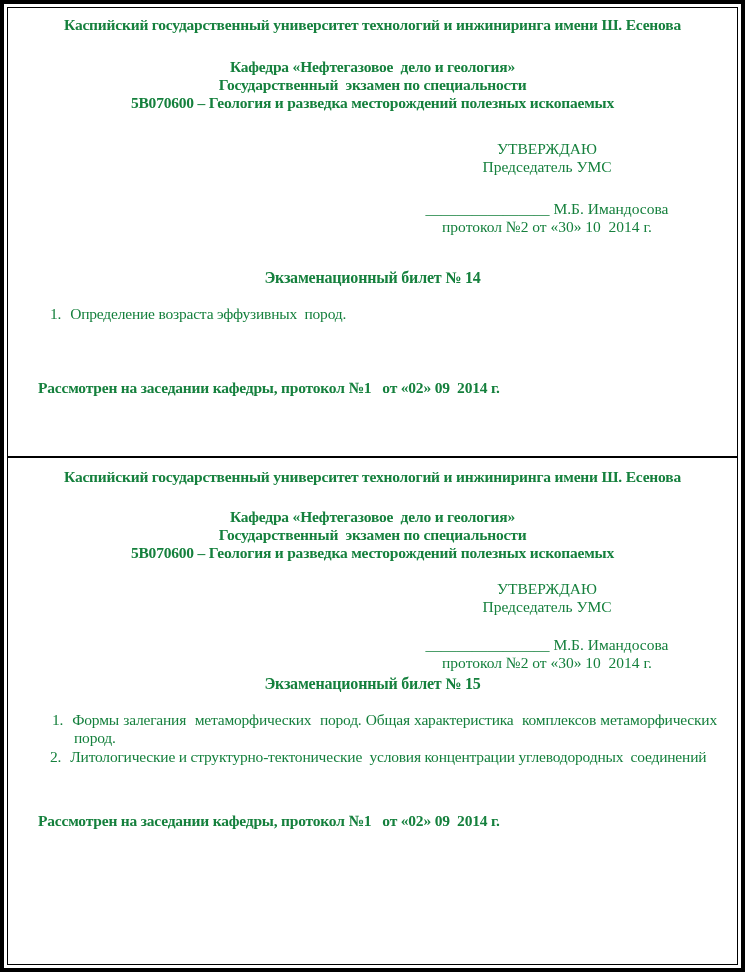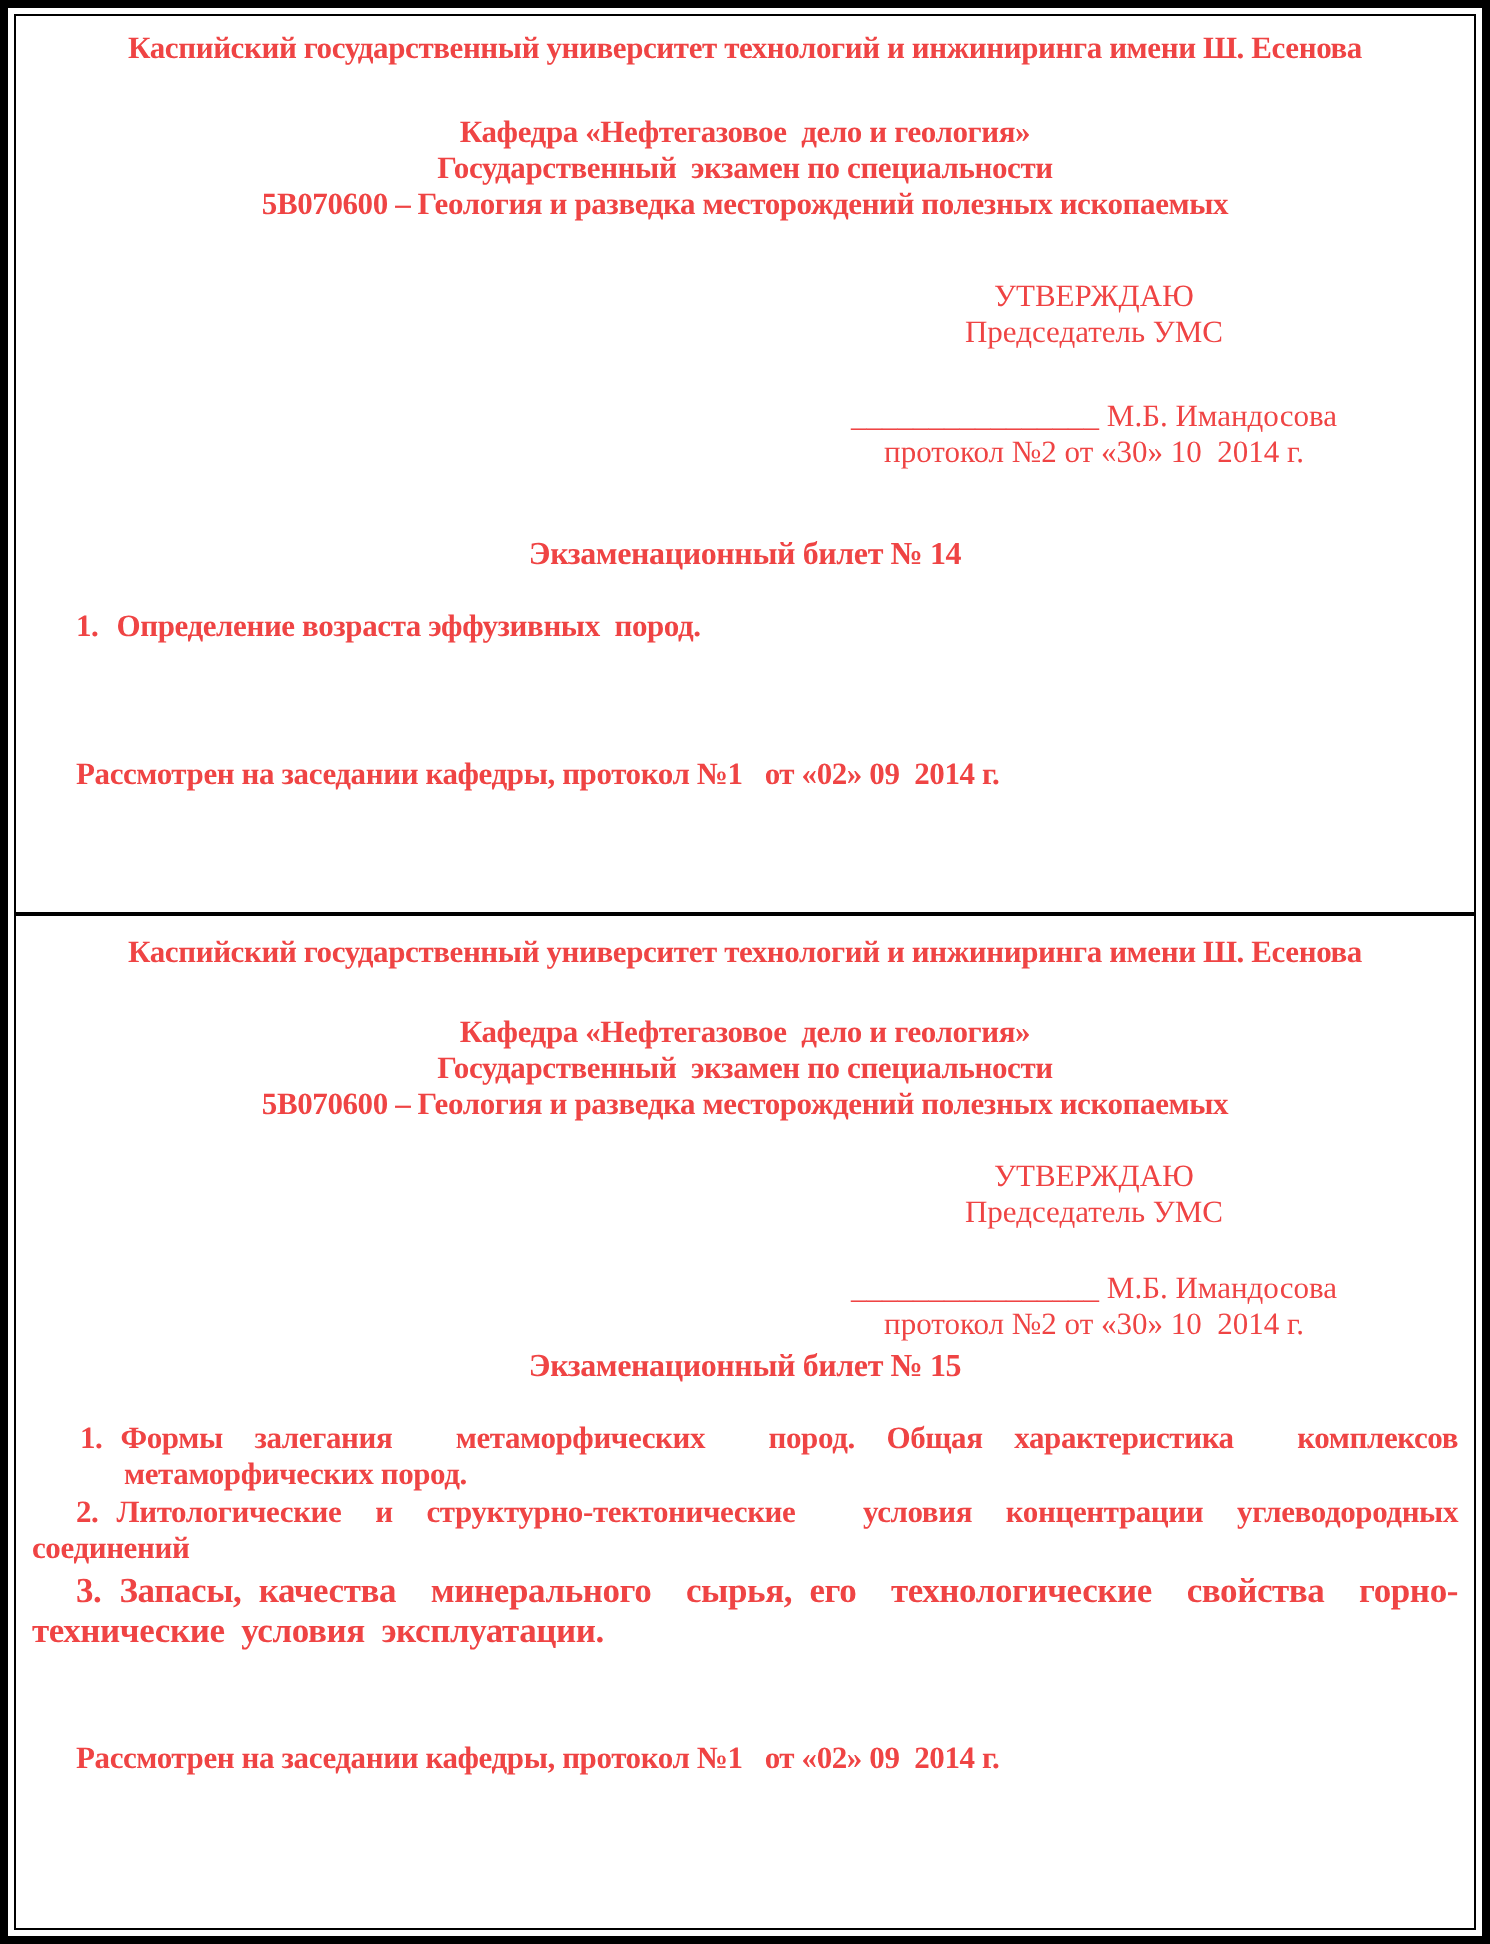--- a/index.html
+++ b/index.html
@@ -1,20 +1,20 @@
 <!DOCTYPE html>
 <html><head>
 <meta charset="utf-8">
 <style>
   html, body { margin: 0; padding: 0; background: #ffffff; }
   .page {
     width: 745px; height: 972px; box-sizing: border-box;
     background: #000000; padding: 4px;
     font-family: "Liberation Serif", "DejaVu Serif", serif;
-    color: #ef4444;
+    color: #15803d;
   }
   .page-inner {
     width: 100%; height: 100%; box-sizing: border-box;
     background: #ffffff; padding: 3px;
   }
   .sheet {
     width: 100%; height: 100%; box-sizing: border-box;
     border: 1.5px solid #000000; background: #ffffff;
     display: flex; flex-direction: column; overflow: hidden;
   }
@@ -45,21 +45,21 @@
   .t2 .approve-sig { margin-top: 20px; }
 
   .ticket-title {
     margin-top: 32px; text-align: center; font-weight: bold; font-size: 16px;
     line-height: 19px; letter-spacing: -0.2px;
   }
   .t2 .ticket-title { margin-top: 2px; }
 
   .questions { margin-top: 18px; }
   .q {
-    margin: 2px 0; font-weight: bold; font-size: 15.5px; line-height: 17.5px;
+    margin: 2px 12px; font-weight: normal; font-size: 15.5px; line-height: 17.5px;
     text-align: justify; letter-spacing: -0.2px;
   }
   .q-para { text-indent: 22px; }
   .q-hang { padding-left: 46px; text-indent: -22px; }
   .q-large { font-size: 17.5px; line-height: 20px; }
   .q-num { margin-right: 9px; }
 
   .reviewed-line {
     margin-top: 56px; margin-left: 22px; font-weight: bold; font-size: 15.5px;
     line-height: 18px; letter-spacing: -0.2px;
@@ -110,21 +110,20 @@
           <div class="pre">Председатель УМС</div>
           <div class="approve-sig pre">________________ М.Б. Имандосова</div>
           <div class="pre">протокол №2 от «30» 10  2014 г.</div>
         </div>
 
         <div class="ticket-title pre">Экзаменационный билет № 15</div>
 
         <div class="questions">
           <p class="q q-hang"><span class="q-num pre">1.</span><span class="pre">Формы залегания  метаморфических  пород. Общая характеристика  комплексов метаморфических пород.</span></p>
           <p class="q q-para"><span class="q-num pre">2.</span><span class="pre">Литологические и структурно-тектонические  условия концентрации углеводородных  соединений</span></p>
-          <p class="q q-para q-large"><span class="q-num pre">3.</span><span class="pre">Запасы, качества  минерального  сырья, его  технологические  свойства  горно-технические  условия  эксплуатации.</span></p>
         </div>
 
         <div class="reviewed-line pre">Рассмотрен на заседании кафедры, протокол №1   от «02» 09  2014 г.</div>
       </div>
 
     </div>
   </div>
 </div>
 
 </body></html>

